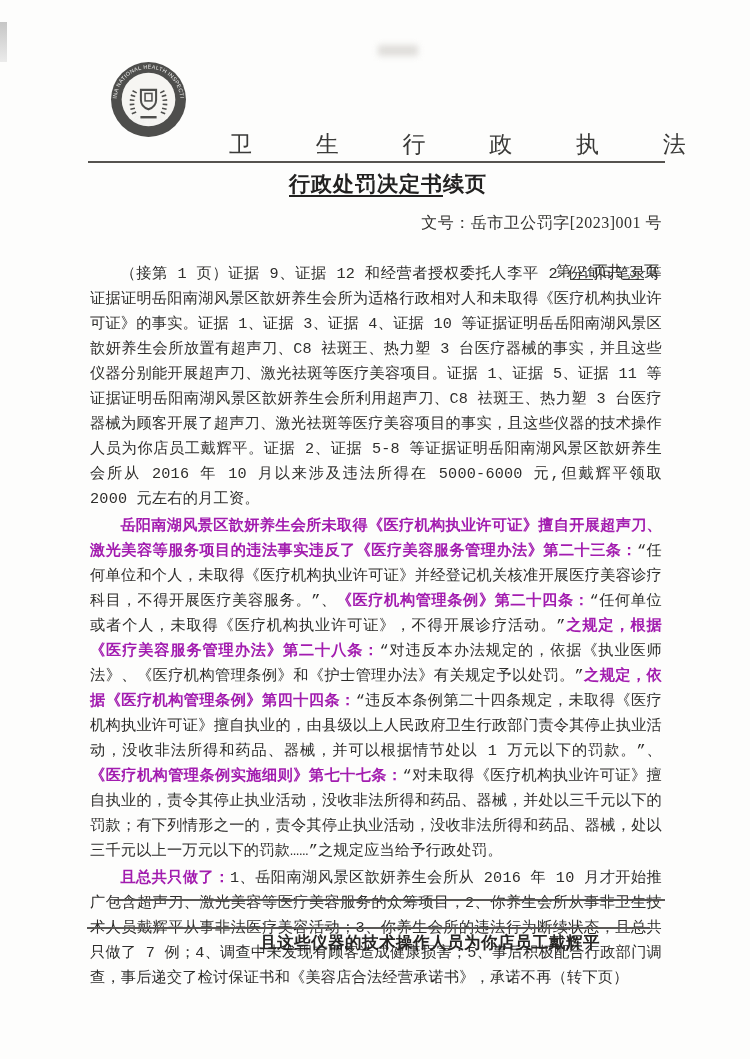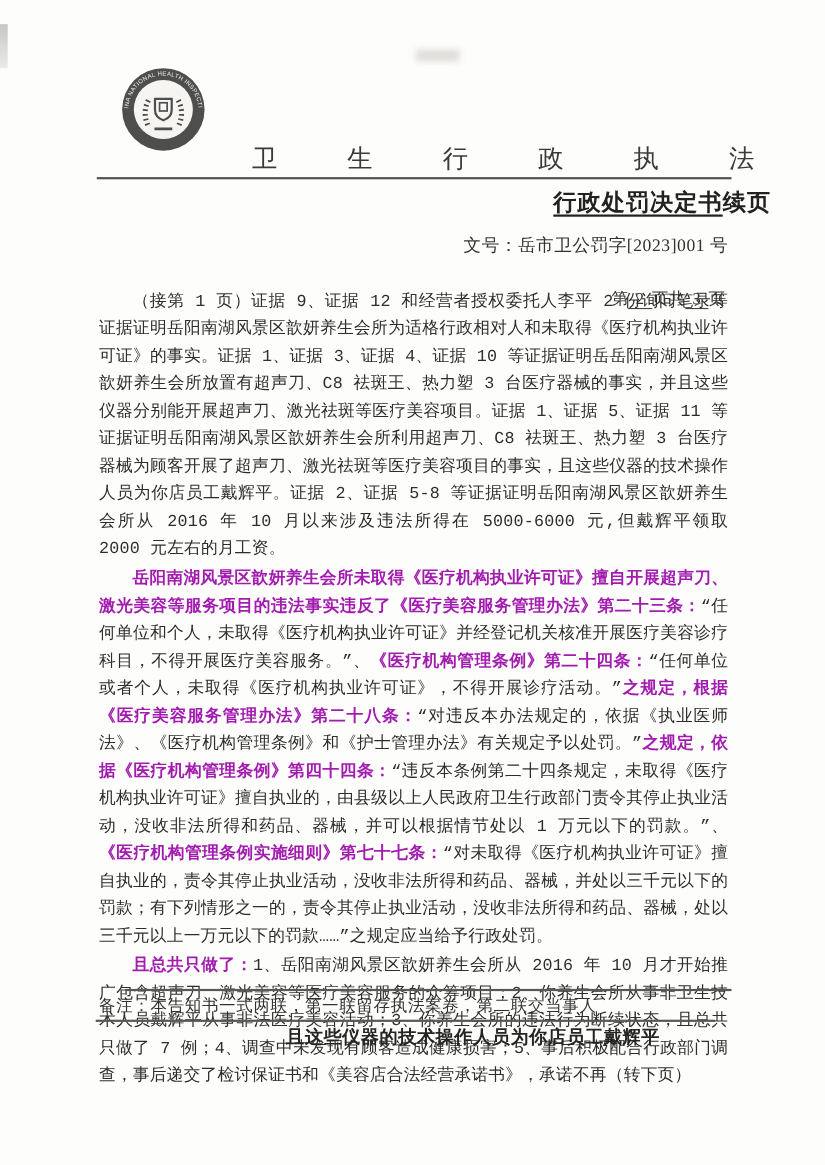--- a/index.html
+++ b/index.html
@@ -14,21 +14,21 @@
   .artifact-corner{position:absolute;left:0;top:22px;width:7px;height:40px;
     background:linear-gradient(180deg,#8f8f8f,#d9d9d9);opacity:.5;}
   .artifact-smudge{position:absolute;left:378px;top:45px;width:40px;height:11px;
     background:#d8d6d2;filter:blur(3px);opacity:.8;}
   
   .seal{position:absolute;left:109px;top:60px;width:79px;height:79px;opacity:.9;}
   
   .doc-title{position:absolute;left:229px;top:129px;font-size:23px;color:#3a3a38;
     letter-spacing:29px;white-space:nowrap;}
   .title-rule{position:absolute;left:88px;top:161px;width:577px;height:2px;background:#55534f;}
-  .subtitle{position:absolute;left:75px;top:170px;width:626px;text-align:right;
+  .subtitle{position:absolute;left:75px;top:170px;width:626px;text-align:center;
     font-family:"Liberation Sans","DejaVu Sans",sans-serif;font-weight:bold;
     font-size:21px;color:#222120;letter-spacing:1px;}
   .subtitle .u{text-decoration:underline;text-underline-offset:4px;text-decoration-thickness:1.5px;}
   .doc-number{position:absolute;right:88px;top:213px;font-size:16px;color:#33322f;letter-spacing:.5px;}
   .page-indicator{position:absolute;right:91px;top:238px;font-size:15px;color:#33322f;margin-top:24px;}
   .page-indicator .num{padding:0 7px;border-bottom:1.4px solid #44433f;}
   
   .doc-body{position:absolute;left:88px;top:260px;width:576px;
     font-size:15.2px;line-height:25px;text-align:justify;color:#2e2d2b;letter-spacing:.2px;}
   .doc-body p{margin:2px;text-indent:2em;font-family:Liberation Mono, monospace;}
@@ -79,17 +79,16 @@
 
   <div class="page-indicator"><span>第</span><span class="num">2</span><span>页共</span><span class="num">3</span><span>页</span></div>
 
   <div class="doc-body">
       <p><span>（接第 1 页）证据 9、证据 12 和经营者授权委托人李平 2 份询问笔录等证据证明岳阳南湖风景区歆妍养生会所为适格行政相对人和未取得《医疗机构执业许可证》的事实。证据 1、证据 3、证据 4、证据 10 等证据证明岳岳阳南湖风景区歆妍养生会所放置有超声刀、C8 祛斑王、热力塑 3 台医疗器械的事实，并且这些仪器分别能开展超声刀、激光祛斑等医疗美容项目。证据 1、证据 5、证据 11 等证据证明岳阳南湖风景区歆妍养生会所利用超声刀、C8 祛斑王、热力塑 3 台医疗器械为顾客开展了超声刀、激光祛斑等医疗美容项目的事实，且这些仪器的技术操作人员为你店员工戴辉平。证据 2、证据 5-8 等证据证明岳阳南湖风景区歆妍养生会所从 2016 年 10 月以来涉及违法所得在 5000-6000 元,但戴辉平领取 2000 元左右的月工资。</span></p>
       <p><span class="b">岳阳南湖风景区歆妍养生会所未取得《医疗机构执业许可证》擅自开展超声刀、激光美容等服务项目的违法事实违反了《医疗美容服务管理办法》第二十三条：</span><span>“任何单位和个人，未取得《医疗机构执业许可证》并经登记机关核准开展医疗美容诊疗科目，不得开展医疗美容服务。”、</span><span class="b">《医疗机构管理条例》第二十四条：</span><span>“任何单位或者个人，未取得《医疗机构执业许可证》，不得开展诊疗活动。”</span><span class="b">之规定，根据《医疗美容服务管理办法》第二十八条：</span><span>“对违反本办法规定的，依据《执业医师法》、《医疗机构管理条例》和《护士管理办法》有关规定予以处罚。”</span><span class="b">之规定，依据《医疗机构管理条例》第四十四条：</span><span>“违反本条例第二十四条规定，未取得《医疗机构执业许可证》擅自执业的，由县级以上人民政府卫生行政部门责令其停止执业活动，没收非法所得和药品、器械，并可以根据情节处以 1 万元以下的罚款。”、</span><span class="b">《医疗机构管理条例实施细则》第七十七条：</span><span>“对未取得《医疗机构执业许可证》擅自执业的，责令其停止执业活动，没收非法所得和药品、器械，并处以三千元以下的罚款；有下列情形之一的，责令其停止执业活动，没收非法所得和药品、器械，处以三千元以上一万元以下的罚款……”之规定应当给予行政处罚。</span></p>
       <p><span class="b">且总共只做了：</span><span>1、岳阳南湖风景区歆妍养生会所从 2016 年 10 月才开始推广包含超声刀、激光美容等医疗美容服务的众筹项目；2、你养生会所从事非卫生技术人员戴辉平从事非法医疗美容活动；3、你养生会所的违法行为断续状态，且总共只做了 7 例；4、调查中未发现有顾客造成健康损害；5、事后积极配合行政部门调查，事后递交了检讨保证书和《美容店合法经营承诺书》，承诺不再（转下页）</span></p>
     </div>
 
   <div class="footer-rule-top"></div>
-  <div class="footer-note">备注：本告知书一式两联，第一联留存执法案卷，第二联交当事人</div>
   <div class="footer-rule-bottom"></div>
   <div class="footer-issuer">且这些仪器的技术操作人员为你店员工戴辉平</div>
 
 </div>
 
 </body></html>

